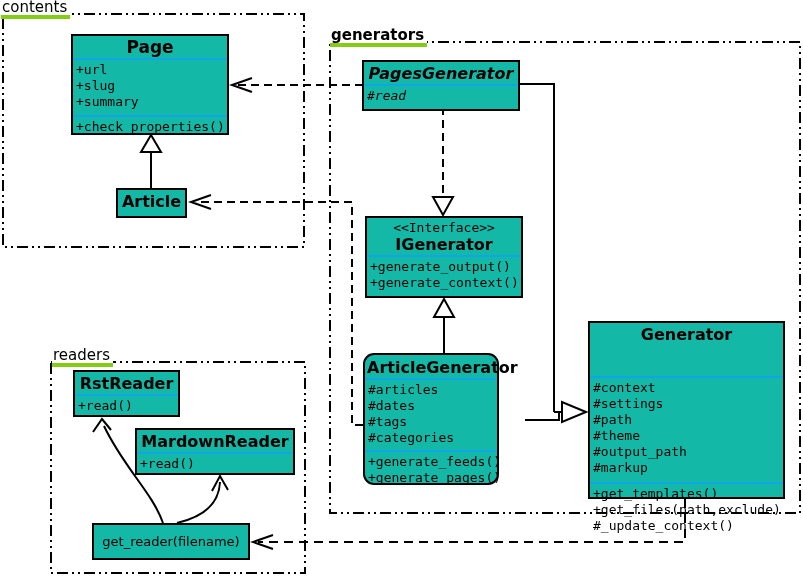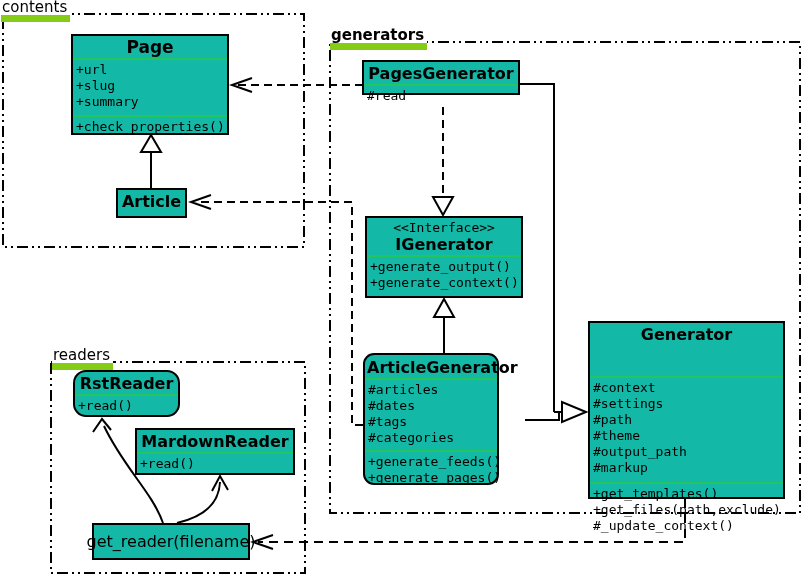--- a/index.html
+++ b/index.html
@@ -2,25 +2,25 @@
 <html><head>
 <meta charset="utf-8">
 <style>
   html,body{margin:0;padding:0;background:#fff;}
   .stage{position:relative;width:803px;height:579px;background:#fff;
          font-family:"DejaVu Sans",sans-serif;overflow:hidden;color:#000;}
   svg.layer{position:absolute;left:0;top:0;z-index:1;}
   .cls{position:absolute;background:#14b8a6;border:2px solid #000;box-sizing:border-box;z-index:2;}
   .t{font-weight:bold;font-size:16px;text-align:center;line-height:19px;padding:3px 4px 2px 4px;}
   .stereo{font-family:"DejaVu Sans Mono",monospace;font-weight:normal;font-size:13px;line-height:15px;}
-  .sec{border-top:2px solid #22c55e;padding:2px 3px;font-family:"DejaVu Sans Mono",monospace;
+  .sec{border-top:2px solid #0ea5e9;padding:2px 3px;font-family:"DejaVu Sans Mono",monospace;
        font-size:13px;line-height:16px;white-space:pre;}
   .pkg-label{position:absolute;z-index:3;font-size:15px;line-height:16px;background:#fff;
-             border-bottom:7px solid #84cc16;padding:0 3px 0 1px;}
-  .plain{display:flex;align-items:center;justify-content:center;font-size:16px;}
+             border-bottom:4px solid #84cc16;padding:0 3px 0 1px;}
+  .plain{display:flex;align-items:center;justify-content:center;font-size:13px;}
 </style>
 </head>
 <body>
 
 <div class="stage">
 
   <svg class="layer" width="803" height="579" viewBox="0 0 803 579">
 
     <rect x="3" y="14" width="301" height="233" fill="none" stroke="#000" stroke-width="2" stroke-dasharray="11 4 2 4 2 4"></rect>
     <rect x="330" y="42" width="470" height="471" fill="none" stroke="#000" stroke-width="2" stroke-dasharray="11 4 2 4 2 4"></rect>
@@ -83,21 +83,21 @@
     <div class="sec" style="height:51px;"><div>+url</div><div>+slug</div><div>+summary</div>
     </div>
     <div class="sec"><div>+check_properties()</div>
     </div>
   </div>
 
   <div class="cls" style="left:116px;top:188px;width:71px;height:30px;">
     <div class="t" style="padding:2px 2px 1px;">Article</div>
   </div>
 
-  <div class="cls" style="left:362px;top:60px;width:158px;height:35px;">
+  <div class="cls" style="left:362px;top:60px;width:158px;height:51px;font-style:italic;">
     <div class="t" style="padding:2px 2px 1px;">PagesGenerator</div>
     <div class="sec"><div>#read</div>
     </div>
   </div>
 
   <div class="cls" style="left:365px;top:216px;width:158px;height:82px;">
     <div class="t" style="padding:2px 2px 1px;">
       <div class="stereo">&lt;&lt;Interface&gt;&gt;</div>
       <div>IGenerator</div>
     </div>
@@ -114,21 +114,21 @@
   </div>
 
   <div class="cls" style="left:588px;top:321px;width:197px;height:178px;">
     <div class="t" style="padding:2px 2px 1px;">Generator</div>
     <div class="sec" style="height:100px;margin-top:31px;"><div>#context</div><div>#settings</div><div>#path</div><div>#theme</div><div>#output_path</div><div>#markup</div>
     </div>
     <div class="sec"><div>+get_templates()</div><div>+get_files(path,exclude)</div><div>#_update_context()</div>
     </div>
   </div>
 
-  <div class="cls" style="left:73px;top:370px;width:107px;height:47px;border-radius:13px;">
+  <div class="cls" style="left:73px;top:370px;width:107px;height:47px;">
     <div class="t" style="padding:2px 2px 1px;">RstReader</div>
     <div class="sec"><div>+read()</div>
     </div>
   </div>
 
   <div class="cls" style="left:135px;top:428px;width:160px;height:47px;">
     <div class="t" style="padding:2px 2px 1px;">MardownReader</div>
     <div class="sec"><div>+read()</div>
     </div>
   </div>

